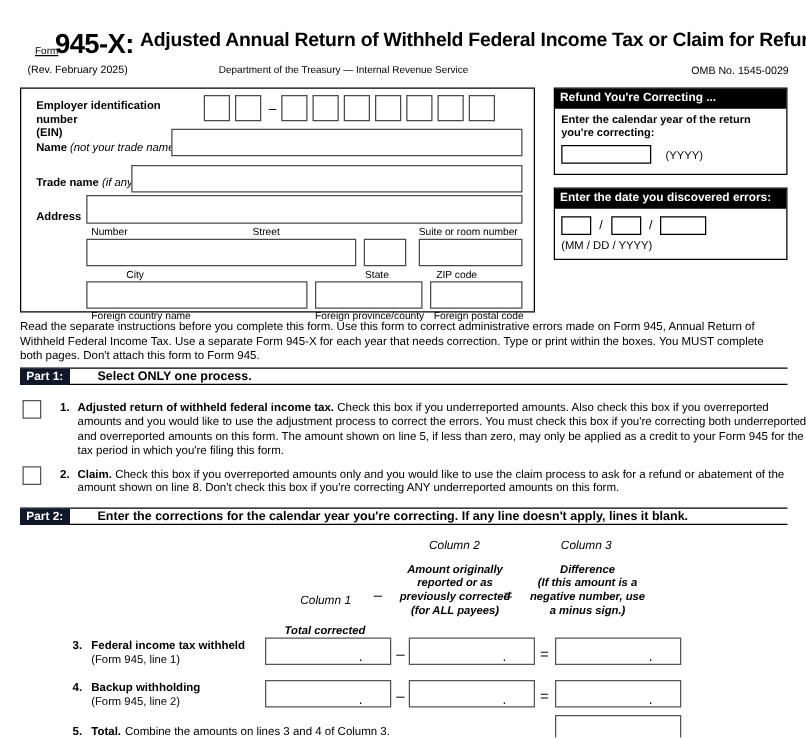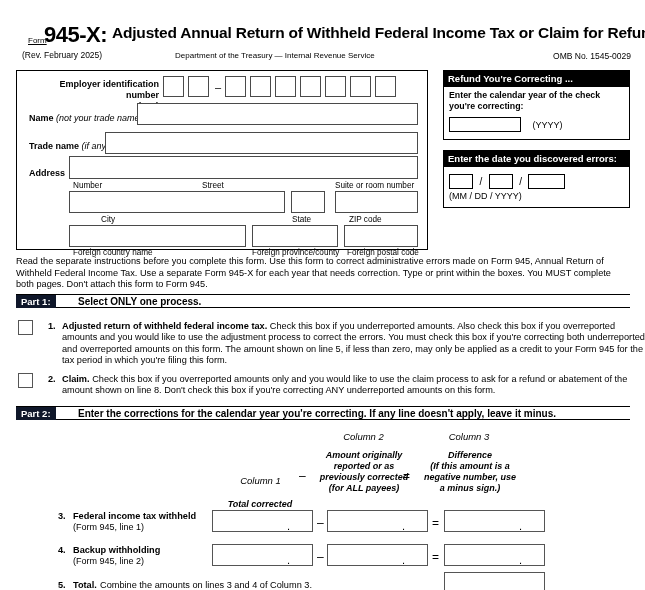--- a/index.html
+++ b/index.html
@@ -74,21 +74,20 @@
     left: 16px; top: 70px;
     width: 412px; height: 180px;
     border: 1.4px solid #000;
     box-sizing: border-box;
   }
   .lbl {
     position: absolute;
     font-size: 9px;
     font-weight: bold;
     line-height: 11px;
-    text-align: right;
   }
   .lbl i, .ital {
     font-weight: normal;
     font-style: italic;
   }
   .ein-label { left: 12px; top: 8px; width: 130px; }
   .ein-boxes {
     position: absolute;
     left: 146px; top: 5px;
     display: flex;
@@ -349,21 +348,21 @@
     <div class="fld" style="left:235px; top:154px; width:86px; height:22px;"></div>
     <div class="fld" style="left:327px; top:154px; width:74px; height:22px;"></div>
     <div class="sublbl" style="left:56px; top:177px;">Foreign country name</div>
     <div class="sublbl" style="left:235px; top:177px;">Foreign province/county</div>
     <div class="sublbl" style="left:330px; top:177px;">Foreign postal code</div>
   </div>
 
   <div class="rbox" style="left:443px; top:70px; width:187px; height:70px;">
     <span class="rbox-title">Refund You're Correcting ...</span>
     <div class="rbox-text">
-      <span>Enter the calendar year of the check</span><br>
+      <span>Enter the calendar year of the return</span><br>
       <span>you're correcting:</span>
     </div>
     <div style="padding:4px 0 0 5px;">
       <span class="yr-input"></span>
       <span class="yyyy-note">(YYYY)</span>
     </div>
   </div>
 
   <div class="rbox" style="left:443px; top:150px; width:187px; height:58px;">
     <span class="rbox-title">Enter the date you discovered errors:</span>
@@ -391,21 +390,21 @@
   </div>
 
   <div class="cbitem" style="left:18px; top:373px;">
     <span class="cbbox"></span>
     <span class="cbnum">2.</span>
     <span class="cbtext"><b>Claim.</b><span> Check this box if you overreported amounts only and you would like to use the claim process to ask for a refund or abatement of the amount shown on line 8. Don't check this box if you're correcting ANY underreported amounts on this form.</span></span>
   </div>
 
   <div class="partbar" style="top:406px;">
     <span class="part-tag">Part 2:</span>
-    <span class="part-desc">Enter the corrections for the calendar year you're correcting. If any line doesn't apply, leave it minus.</span>
+    <span class="part-desc">Enter the corrections for the calendar year you're correcting. If any line doesn't apply, lines it blank.</span>
   </div>
 
   <div class="colhdr-top" style="left:208px; top:431px; width:105px;margin-top:44px;">Column 1</div>
   <div class="colhdr-top" style="left:311px; top:431px; width:105px;">Column 2</div>
   <div class="colhdr-top" style="left:414px; top:431px; width:110px;">Column 3</div>
 
   <div class="colhdr" style="left:205px; top:487px; width:110px; white-space:pre-line;margin-top:12px;">Total corrected
 amount
 (for ALL payees)</div>
   <div class="colhdr" style="left:309px; top:450px; width:110px; white-space:pre-line;">Amount originally

